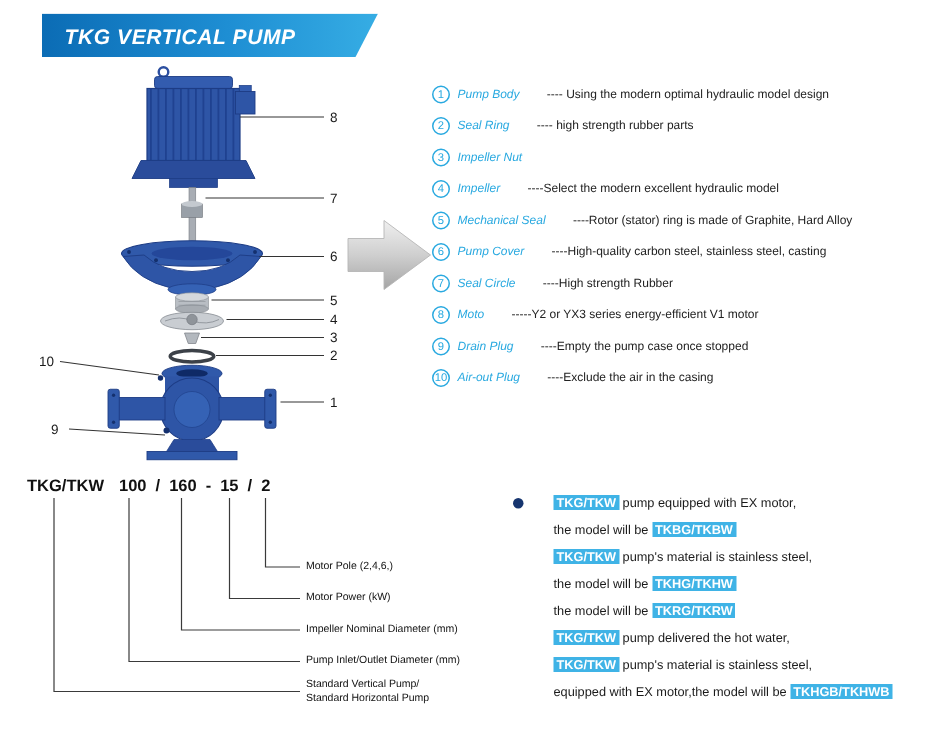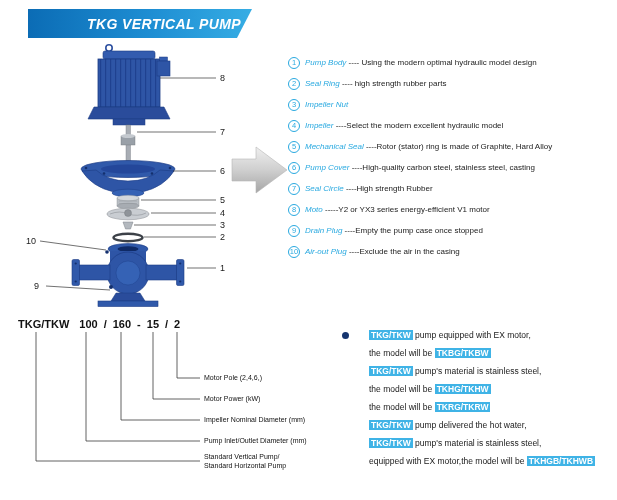--- a/index.html
+++ b/index.html
@@ -5,35 +5,35 @@
   html,body { margin:0; padding:0; background:#fff; }
   .page { position:relative; width:617px; height:500px; background:#ffffff;
           font-family:"Liberation Sans", sans-serif; overflow:hidden; }
 
   
   .banner { position:absolute; left:28px; top:9px; width:224px; height:29px;
             background:linear-gradient(90deg,#0b6cb5 0%, #1e8ed3 55%, #36ade4 100%);
             clip-path:polygon(0 0, 100% 0, calc(100% - 15px) 100%, 0 100%);
             display:flex; align-items:center; }
   .banner-title { color:#fff; font-weight:bold; font-style:italic;
-                  font-size:14px; letter-spacing:0.4px; padding-left:15px; white-space:nowrap;margin-left:44px; }
+                  font-size:14px; letter-spacing:0.4px; padding-left:15px; white-space:nowrap; }
 
   
   .pump-svg  { position:absolute; left:10px;  top:40px; }
   .pump-svg text { font:9px "Liberation Sans", sans-serif; fill:#1a1a1a; }
   .arrow-svg { position:absolute; left:231px; top:142px; }
 
   
   .parts { position:absolute; left:288px; top:57px; width:329px; }
   .part-item { display:flex; align-items:center; height:11px; margin-bottom:10px; white-space:nowrap; }
   .circ { flex:0 0 auto; width:12px; height:12px; box-sizing:border-box;
           border:1px solid #29a9e0; border-radius:50%; color:#29a9e0;
           font-size:7.5px; line-height:10px; text-align:center; margin-right:5px; }
   .pname { color:#29a9e0; font-size:8px;font-style:italic; }
-  .pdesc { color:#222; font-size:8px; white-space:pre; }
+  .pdesc { color:#222; font-size:8px; white-space:pre;margin-left:16px; }
 
   
   .model-code { position:absolute; left:18px; top:318px; display:flex; gap:6px;
                 font-weight:bold; font-size:11px; color:#111; }
   .model-code .tok:first-child { margin-right:4px; }
   .tree-svg { position:absolute; left:0; top:330px; }
   .tree-label { position:absolute; font-size:7px; color:#111; white-space:nowrap; line-height:9px; }
 
   
   .bullet { position:absolute; left:342px; top:332px; width:7px; height:7px;

